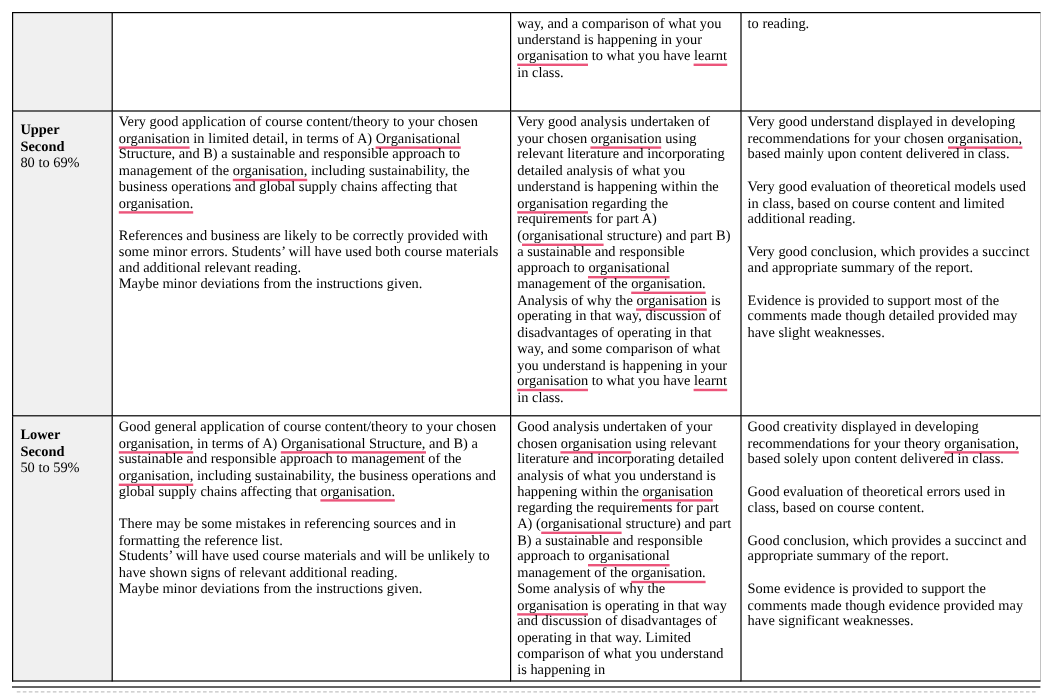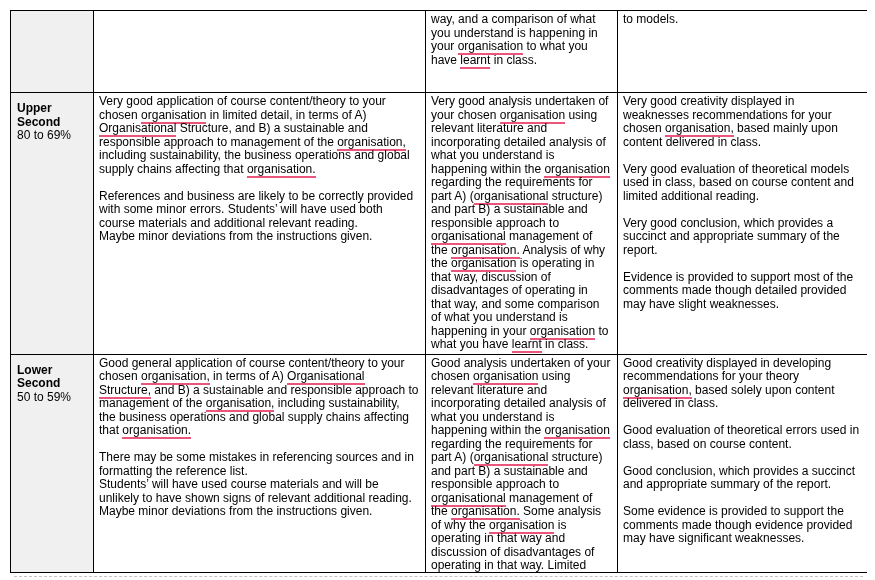--- a/index.html
+++ b/index.html
@@ -1,18 +1,18 @@
 <!DOCTYPE html>
 <html style="--sc: #ec557b; --label-bg: #f0f0f0;"><head>
 <meta charset="utf-8">
 <style>
   html,body { margin:0; padding:0; background:#fff; }
   .page {
     position:relative; width:875px; height:580px; background:#ffffff;
-    font-family:Liberation Sans, sans-serif; font-size:12px; line-height:13.5px;
+    font-family:Liberation Serif, serif; font-size:12px; line-height:13.5px;
     color:#000; overflow:hidden;
   }
   .table-clip { position:absolute; left:10px; top:10px; width:857px; height:563px; overflow:hidden; }
   table.rubric { border-collapse:collapse; table-layout:fixed; width:857px; }
   .c-grade { width:83px; } .c-app { width:332px; } .c-ana { width:192px; } .c-rec { width:250px; }
   td.cell {
     border:1.5px solid #000; vertical-align:top;
     padding:2px 6px 2px 5px; overflow:hidden; word-wrap:break-word;
   }
   td.grade { background:var(--label-bg,#f0f0f0); padding-top:9px; padding-left:6px; }
@@ -40,39 +40,39 @@
         <tr class="r1">
           <td class="cell grade">
             <div class="grade-title"></div>
             <div class="grade-range"></div>
           </td>
           <td class="cell"></td>
           <td class="cell">
               <p><span>way, and a comparison of what you understand is happening in your </span><span class="sc">organisation</span><span> to what you have </span><span class="sc">learnt</span><span> in class.</span></p>
             </td>
           <td class="cell">
-              <p><span>to models.</span></p>
+              <p><span>to reading.</span></p>
             </td>
         </tr>
         <tr class="r2">
           <td class="cell grade">
             <div class="grade-title">Upper Second</div>
             <div class="grade-range">80 to 69%</div>
           </td>
           <td class="cell">
               <p><span>Very good application of course content/theory to your chosen </span><span class="sc">organisation</span><span> in limited detail, in terms of A) </span><span class="sc">Organisational</span><span> Structure, and B) a sustainable and responsible approach to management of the </span><span class="sc">organisation,</span><span> including sustainability, the business operations and global supply chains affecting that </span><span class="sc">organisation.</span></p>
               <p class="blank"></p>
               <p><span>References and business are likely to be correctly provided with some minor errors. Students’ will have used both course materials and additional relevant reading.</span></p>
               <p><span>Maybe minor deviations from the instructions given.</span></p>
             </td>
           <td class="cell">
               <p><span>Very good analysis undertaken of your chosen </span><span class="sc">organisation</span><span> using relevant literature and incorporating detailed analysis of what you understand is happening within the </span><span class="sc">organisation</span><span> regarding the requirements for part A) (</span><span class="sc">organisational</span><span> structure) and part B) a sustainable and responsible approach to </span><span class="sc">organisational</span><span> management of the </span><span class="sc">organisation.</span><span> Analysis of why the </span><span class="sc">organisation</span><span> is operating in that way, discussion of disadvantages of operating in that way, and some comparison of what you understand is happening in your </span><span class="sc">organisation</span><span> to what you have </span><span class="sc">learnt</span><span> in class.</span></p>
             </td>
           <td class="cell">
-              <p><span>Very good creativity displayed in weaknesses recommendations for your chosen </span><span class="sc">organisation,</span><span> based mainly upon content delivered in class.</span></p>
+              <p><span>Very good understand displayed in developing recommendations for your chosen </span><span class="sc">organisation,</span><span> based mainly upon content delivered in class.</span></p>
               <p class="blank"></p>
               <p><span>Very good evaluation of theoretical models used in class, based on course content and limited additional reading.</span></p>
               <p class="blank"></p>
               <p><span>Very good conclusion, which provides a succinct and appropriate summary of the report.</span></p>
               <p class="blank"></p>
               <p><span>Evidence is provided to support most of the comments made though detailed provided may have slight weaknesses.</span></p>
             </td>
         </tr>
         <tr class="r3">
           <td class="cell grade">

